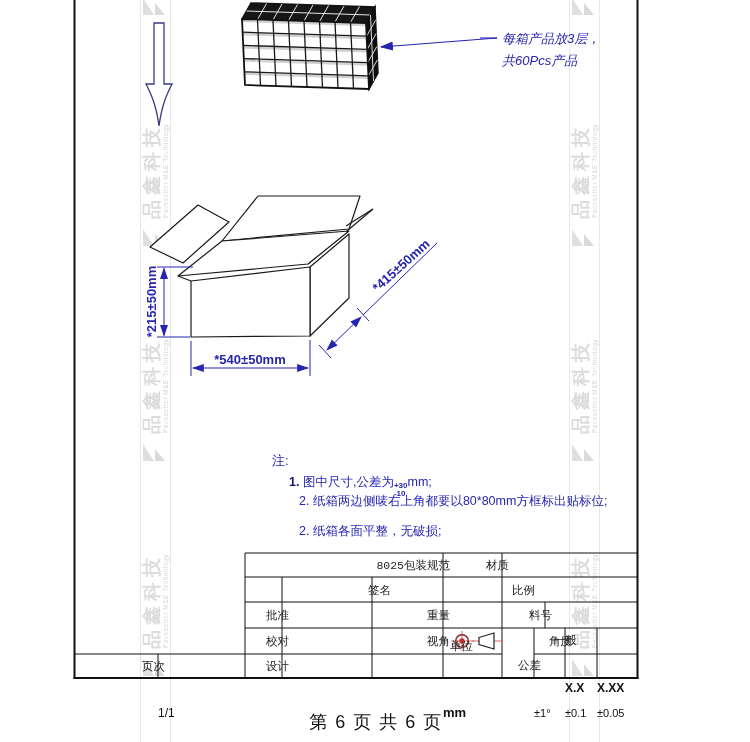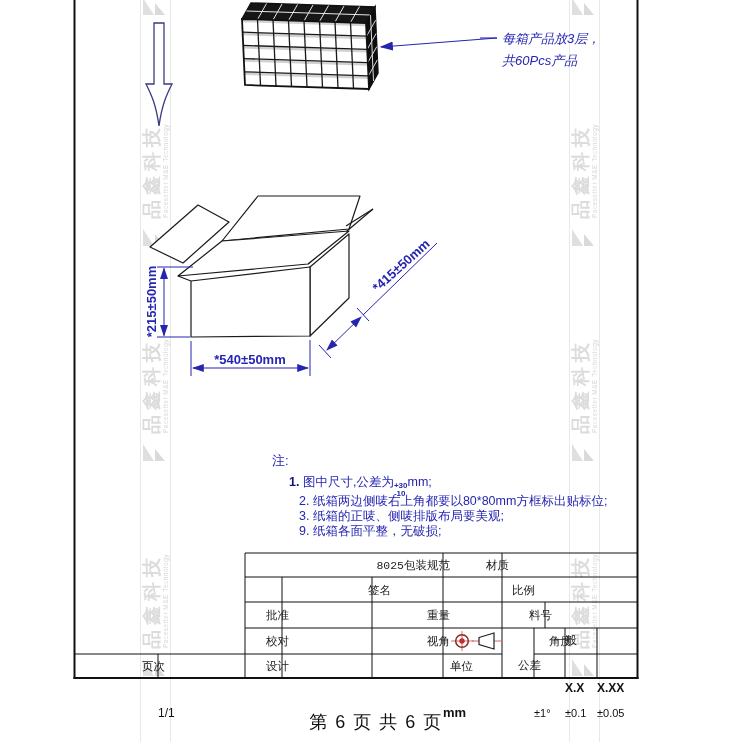--- a/index.html
+++ b/index.html
@@ -222,39 +222,38 @@
   <div class="lbl blue dim" style="left:91px;top:294px;width:120px;transform:rotate(-90deg)">*215±50mm</div>
   <div class="lbl blue dim" style="left:190px;top:352px;width:120px">*540±50mm</div>
   <div class="lbl blue dim" style="left:341px;top:258px;width:120px;transform:rotate(-42deg)">*415±50mm</div>
 
   <div class="lbl blue note" style="left:272px;top:452px;font-size:13px">注:</div>
   <div class="lbl blue note" style="left:289px;top:474px"><span class="note1-num">1.</span><span> 图中尺寸,公差为</span><span class="tolstack">
         <span>+30</span>
         <span>-10</span>
       </span><span>mm;</span></div>
   <div class="lbl blue note" style="left:299px;top:493px">2. 纸箱两边侧唛右上角都要以80*80mm方框标出贴标位;</div>
-  <div class="lbl blue note" style="left:299px;top:508px">3. 纸箱的正唛、侧唛排版布局要美观;</div>
-  <div class="lbl blue note" style="left:299px;top:523px">9. 纸箱各面平整，无破损;</div>
+  <div class="lbl blue note" style="left:299px;top:523px">2. 纸箱各面平整，无破损;</div>
 
   <div class="lbl tb" style="left:245px;top:558px;width:198px">8025包装规范</div>
   <div class="lbl tb" style="left:443px;top:558px;width:59px">材质</div>
   <div class="lbl tb" style="left:282px;top:583px;width:102px">签名</div>
   <div class="lbl tb" style="left:469px;top:583px;width:59px">比例</div>
   <div class="lbl tb" style="left:245px;top:608px;width:37px">批准</div>
   <div class="lbl tb" style="left:372px;top:608px;width:71px">重量</div>
   <div class="lbl tb" style="left:502px;top:608px;width:43px">料号</div>
   <div class="lbl tb" style="left:245px;top:634px;width:37px">校对</div>
   <div class="lbl tb" style="left:372px;top:634px;width:71px">视角</div>
   <div class="lbl tb" style="left:521px;top:633px;width:49px">一般</div>
   <div class="lbl tb" style="left:502px;top:658px;width:32px">公差</div>
   <div class="lbl tb" style="left:534px;top:634px;width:31px">角度</div>
   <div class="lbl tbv" style="left:565px;top:634px;width:32px;font-weight:bold">X.X</div>
   <div class="lbl tbv" style="left:597px;top:634px;width:40px;font-weight:bold">X.XX</div>
   <div class="lbl tb" style="left:245px;top:659px;width:37px">设计</div>
-  <div class="lbl tb" style="left:372px;top:659px;width:94px">单位</div>
+  <div class="lbl tb" style="left:372px;top:639px;width:94px">单位</div>
   <div class="lbl tbv" style="left:443px;top:658px;width:59px;font-weight:bold;font-size:13px">mm</div>
   <div class="lbl tbv" style="left:534px;top:660px;width:31px;font-size:11px">±1°</div>
   <div class="lbl tbv" style="left:565px;top:660px;width:32px;font-size:11px">±0.1</div>
   <div class="lbl tbv" style="left:597px;top:660px;width:40px;font-size:11px">±0.05</div>
   <div class="lbl tb" style="left:75px;top:659px;width:83px">页次</div>
   <div class="lbl tbv" style="left:158px;top:659px;width:87px">1/1</div>
 
   <div class="lbl footer" style="left:276px;top:710px;width:200px">第 6 页 共 6 页</div>
 
 </div>

